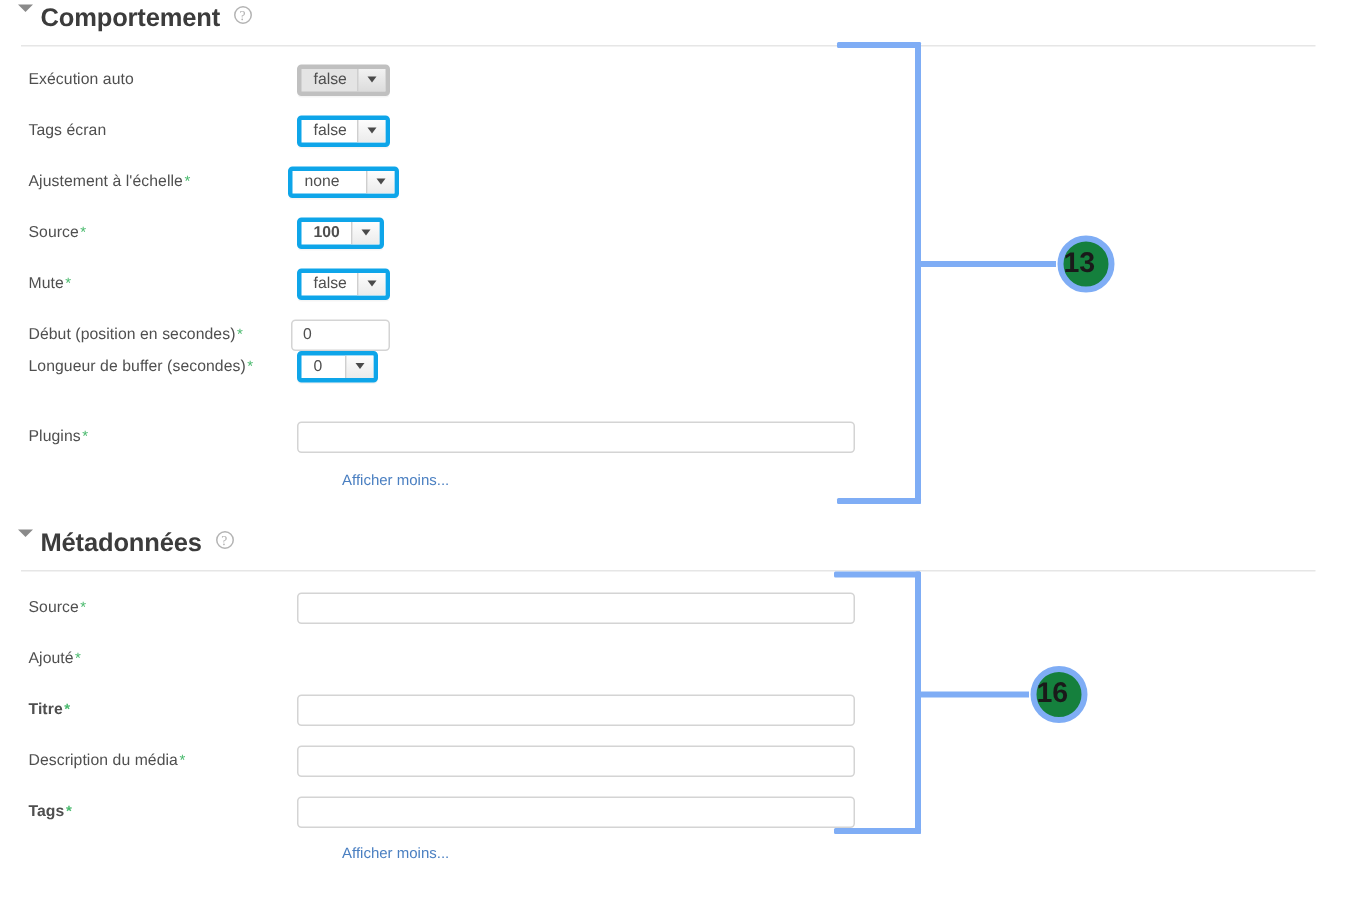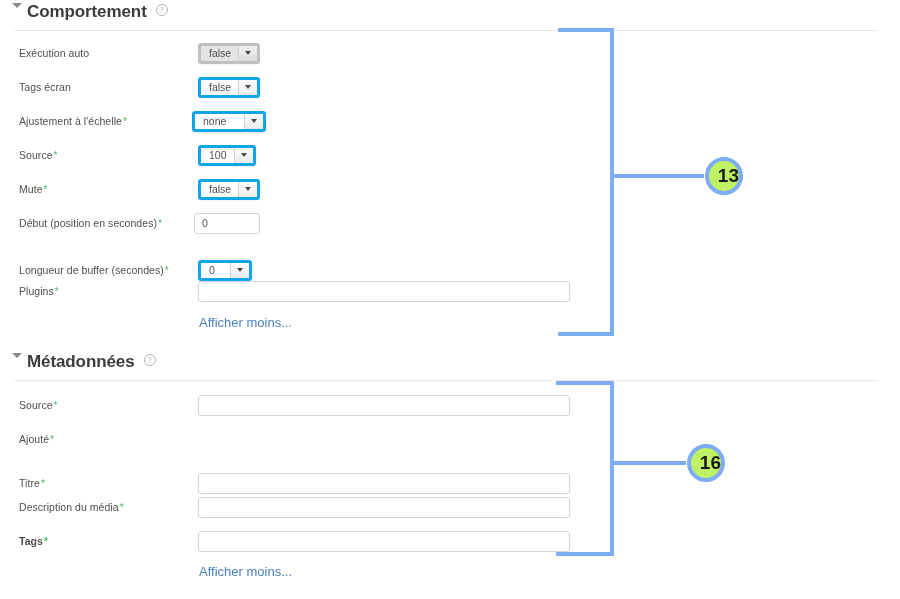--- a/index.html
+++ b/index.html
@@ -130,43 +130,44 @@
     display: flex;
     align-items: center;
     padding: 0 7px;
     white-space: nowrap;
     overflow: hidden;
   }
 
   
   .lnk {
     position: absolute;
-    font-size: 13px;
+    font-size: 10px;
     color: #4a7fc1;
     white-space: nowrap;
+    margin-left: 29px;
   }
 
   
   .bracket {
     position: absolute;
     border: 0;
   }
   .br-v { position: absolute; width: 4px; background: #7fadf5; border-radius: 1px; }
   .br-h { position: absolute; height: 4px; background: #7fadf5; border-radius: 1px; }
   .br-stem { position: absolute; height: 4px; background: #7fadf5; }
 
   .callout {
     position: absolute;
     width: 38px; height: 38px;
     border-radius: 50%;
     border: 4px solid #7fadf5;
-    background: #bef264;
-    display: flex;
-    align-items: center;
-    justify-content: flex-end;
+    background: #15803d;
+    display: flex;
+    align-items: center;
+    justify-content: flex-start;
     font-size: 19px;
     font-weight: bold;
     color: #1a1a1a;
     font-family: "Liberation Sans", sans-serif;
   }
 </style>
 </head>
 <body>
 
 <div class="section" style="top:2px;">
@@ -211,21 +212,21 @@
     <span class="arrowbox">
         <span class="caret"></span>
       </span>
   </div>
 </div>
 
 <div class="row" style="top:145px;">
   <span class="lbl">
     <span>Source</span><span class="req">*</span>
   </span>
-  <div class="sel" style="left:198px; width:58px;">
+  <div class="sel" style="left:198px; width:58px;font-weight:bold;">
     <span class="val">100</span>
     <span class="arrowbox">
         <span class="caret"></span>
       </span>
   </div>
 </div>
 
 <div class="row" style="top:179px;padding-left:33px;">
   <span class="lbl">
     <span>Mute</span><span class="req">*</span>
@@ -240,21 +241,21 @@
 
 <div class="row" style="top:213px;">
   <span class="lbl">
     <span>Début (position en secondes)</span><span class="req">*</span>
   </span>
   <div class="inp" style="left:194px; width:66px;">
     <span>0</span>
   </div>
 </div>
 
-<div class="row" style="top:260px;">
+<div class="row" style="top:234px;">
   <span class="lbl">
     <span>Longueur de buffer (secondes)</span><span class="req">*</span>
   </span>
   <div class="sel" style="left:198px; width:54px;">
     <span class="val">0</span>
     <span class="arrowbox">
         <span class="caret"></span>
       </span>
   </div>
 </div>
@@ -287,21 +288,21 @@
     <span></span>
   </div>
 </div>
 
 <div class="row" style="top:429px;">
   <span class="lbl">
     <span>Ajouté</span><span class="req">*</span>
   </span>
 </div>
 
-<div class="row" style="top:473px;">
+<div class="row" style="top:463px;font-weight:bold;">
   <span class="lbl">
     <span>Titre</span><span class="req">*</span>
   </span>
   <div class="inp" style="left:198px; width:372px;">
     <span></span>
   </div>
 </div>
 
 <div class="row" style="top:497px;">
   <span class="lbl">

